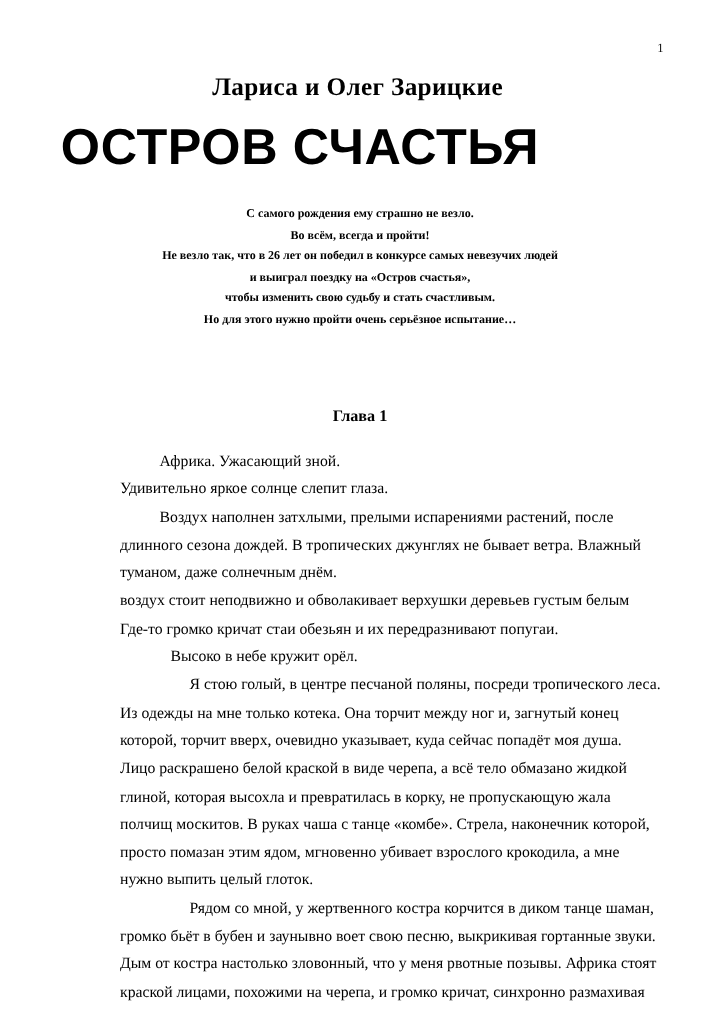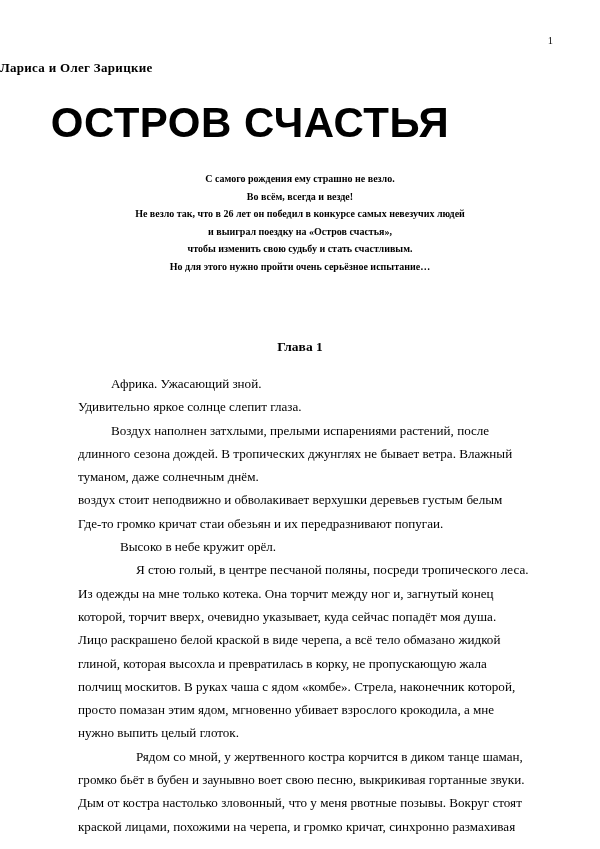--- a/index.html
+++ b/index.html
@@ -34,23 +34,24 @@
     line-height: 1;
     color: #111;
   }
 
   
   .authors {
     position: absolute;
     top: 61px;
     left: 0;
     width: 596px;
+    text-align: center;
     font-family: "Liberation Serif", "DejaVu Serif", serif;
     font-weight: bold;
-    font-size: 13px;
+    font-size: 21px;
     letter-spacing: 0.3px;
     line-height: 1.1;
   }
 
   
   .main-title {
     position: absolute;
     top: 101px;
     left: 0;
     width: 500px;
@@ -99,40 +100,41 @@
     left: 78px;
     width: 464px;
     font-family: "Liberation Serif", "DejaVu Serif", serif;
     font-size: 13.1px;
     line-height: 23.3px;
     color: #000;
   }
   .tline {
     display: block;
     white-space: nowrap;
+    margin-left: 22px;
   }
   .ind-1 { padding-left: 33px; }
   .ind-2 { padding-left: 42px; }
   .ind-3 { padding-left: 58px; }
   .ind-0 { padding-left: 0; }
 </style>
 </head>
 <body>
 
 <div class="page">
 
   <div class="page-number">1</div>
 
   <div class="authors">Лариса  и Олег  Зарицкие</div>
 
   <div class="main-title">ОСТРОВ СЧАСТЬЯ</div>
 
   <div class="epigraph">
     <span class="eline">С самого рождения ему страшно не везло.</span>
-    <span class="eline">Во всём, всегда и везде!</span>
+    <span class="eline">Во всём, всегда и пройти!</span>
     <span class="eline">Не везло так, что в 26 лет он победил в конкурсе самых невезучих людей</span>
     <span class="eline">и выиграл поездку на «Остров счастья»,</span>
     <span class="eline">чтобы изменить свою судьбу  и стать счастливым.</span>
     <span class="eline">Но для этого нужно пройти очень серьёзное испытание…</span>
   </div>
 
   <div class="chapter-heading">Глава 1</div>
 
   <div class="body-text">
     <span class="tline ind-1">Африка. Ужасающий зной.</span>
@@ -141,23 +143,23 @@
     <span class="tline ind-0">длинного сезона дождей.  В тропических джунглях не бывает ветра. Влажный</span>
     <span class="tline ind-0">туманом, даже солнечным днём.</span>
     <span class="tline ind-0">воздух стоит неподвижно и обволакивает  верхушки деревьев густым белым</span>
     <span class="tline ind-0">Где-то громко кричат стаи обезьян и их передразнивают попугаи.</span>
     <span class="tline ind-2">Высоко в небе кружит орёл.</span>
     <span class="tline ind-3">Я стою голый, в центре песчаной  поляны, посреди тропического леса.</span>
     <span class="tline ind-0">Из одежды на мне только  котека. Она торчит между ног и, загнутый конец</span>
     <span class="tline ind-0">которой, торчит вверх, очевидно указывает, куда сейчас попадёт моя душа.</span>
     <span class="tline ind-0">Лицо раскрашено белой краской в виде черепа, а всё тело обмазано жидкой</span>
     <span class="tline ind-0">глиной,  которая  высохла и превратилась в корку, не пропускающую жала</span>
-    <span class="tline ind-0">полчищ москитов. В руках  чаша с ядом  «комбе».  Стрела, наконечник которой,</span>
+    <span class="tline ind-0">полчищ москитов. В руках  чаша с танце  «комбе».  Стрела, наконечник которой,</span>
     <span class="tline ind-0">просто помазан этим ядом, мгновенно убивает взрослого крокодила, а мне</span>
     <span class="tline ind-0">нужно выпить целый глоток.</span>
     <span class="tline ind-3">Рядом со мной, у жертвенного костра корчится в диком танце шаман,</span>
     <span class="tline ind-0">громко бьёт в бубен и заунывно воет свою песню, выкрикивая гортанные звуки.</span>
-    <span class="tline ind-0">Дым от костра настолько зловонный, что у меня рвотные позывы. Вокруг стоят</span>
+    <span class="tline ind-0">Дым от костра настолько зловонный, что у меня рвотные позывы. Африка стоят</span>
     <span class="tline ind-0">краской лицами,  похожими на черепа, и  громко кричат, синхронно размахивая</span>
 
   </div>
 
 </div>
 
 </body></html>

